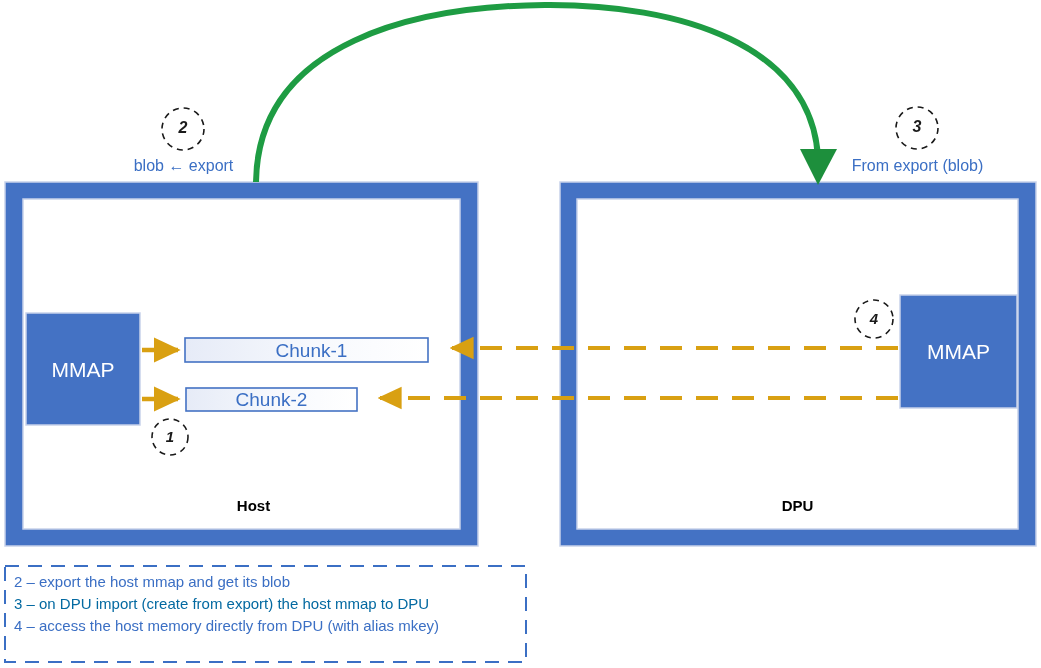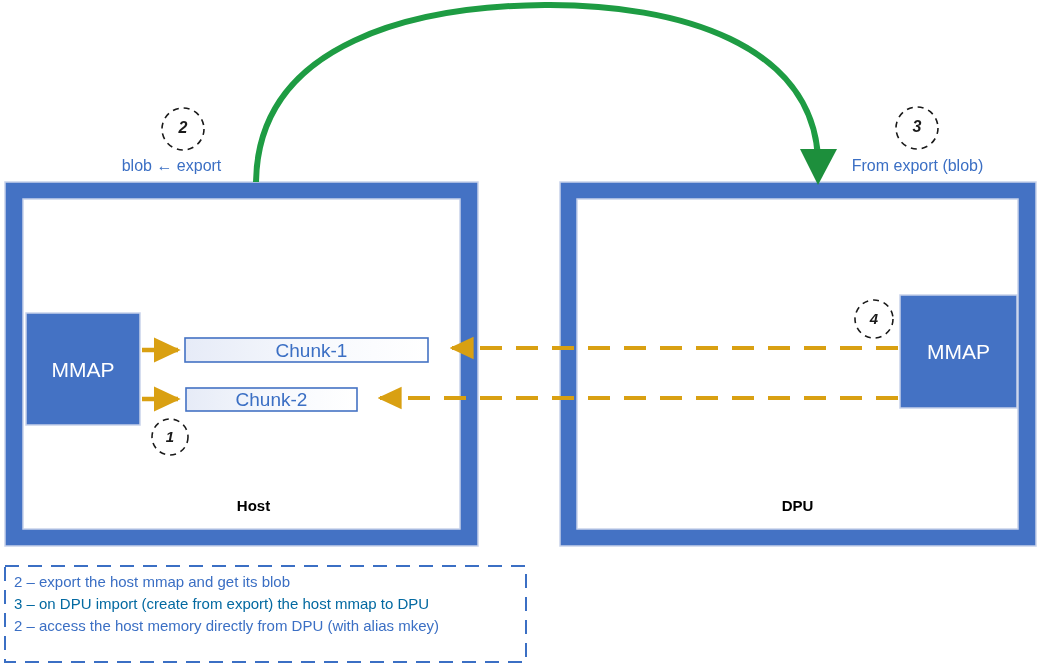--- a/index.html
+++ b/index.html
@@ -123,25 +123,25 @@
 
   <div class="txt" style="position:absolute; left:163px; top:119px; width:40px; text-align:center;
               font-size:16px; font-weight:bold; font-style:italic; color:#1A1A1A;">2</div>
 
   <div class="txt" style="position:absolute; left:897px; top:118px; width:40px; text-align:center;
               font-size:16px; font-weight:bold; font-style:italic; color:#1A1A1A;">3</div>
 
   <div class="txt" style="position:absolute; left:856px; top:310px; width:36px; text-align:center;
               font-size:15px; font-weight:bold; font-style:italic; color:#1A1A1A;">4</div>
 
-  <div class="txt" style="position:absolute; left:84px; top:157px; width:175px; text-align:center;
+  <div class="txt" style="position:absolute; left:96px; top:157px; width:175px; text-align:center;
               font-size:16px; color:#3B6FC4;">blob ← export</div>
 
   <div class="txt" style="position:absolute; left:820px; top:157px; width:195px; text-align:center;
               font-size:16px; color:#3B6FC4;">From export (blob)</div>
 
   <div style="position:absolute; left:14px; top:571px; width:505px;">
     <div class="txt" style="font-size:15px; color:#3B6FC4; line-height:22px; white-space:nowrap;">2 – export the host mmap and get its blob</div>
     <div class="txt" style="font-size:15px; color:#0369a1; line-height:22px; white-space:nowrap;">3 – on DPU import (create from export) the host mmap to DPU</div>
-    <div class="txt" style="font-size:15px; color:#3B6FC4; line-height:22px; white-space:nowrap;">2 – access the host memory directly from DPU (with alias mkey)</div>
+    <div class="txt" style="font-size:15px; color:#3B6FC4; line-height:22px; white-space:nowrap;">4 – access the host memory directly from DPU (with alias mkey)</div>
   </div>
 
 </div>
 
 </body></html>

